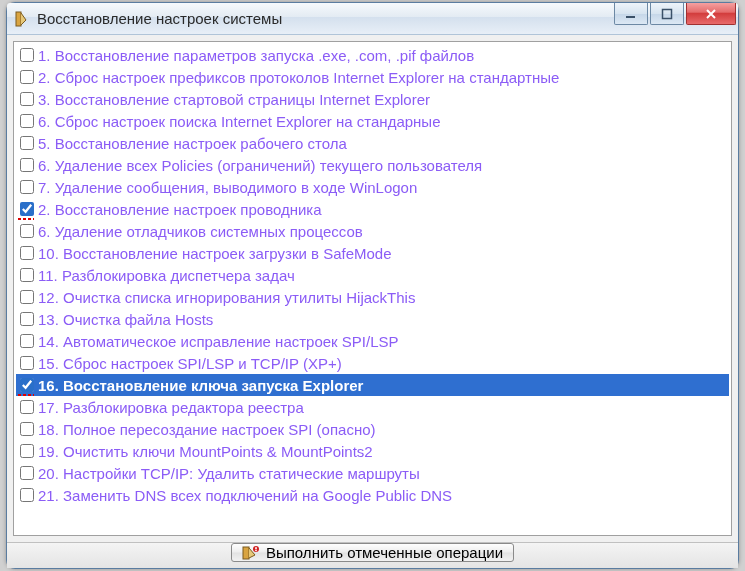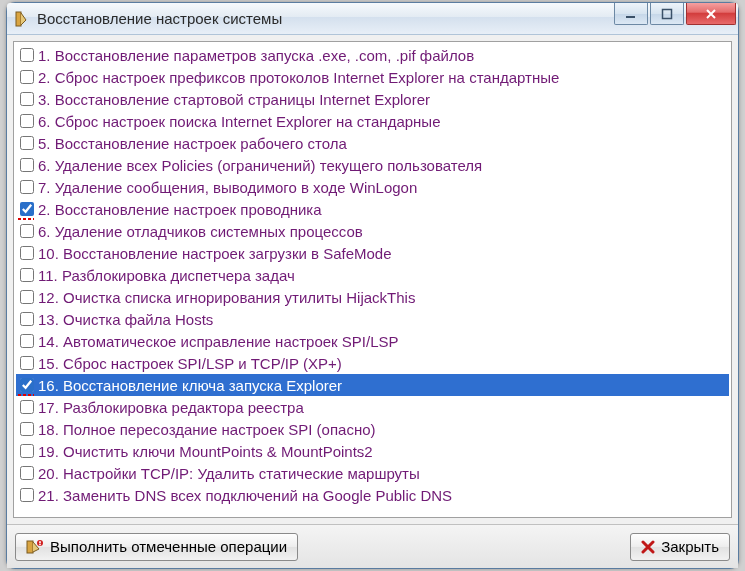--- a/index.html
+++ b/index.html
@@ -93,46 +93,48 @@
     white-space: nowrap;
     position: relative;
   }
   .item input[type=checkbox] {
     width: 14px;
     height: 14px;
     margin: 0 4px 0 2px;
     accent-color: #2a6fc9;
   }
   .item .label {
-    color: #701a75;
+    color: #8b5cf6;
   }
   .item.selected {
     background: #2f6fd0;
   }
   .item.selected .label {
     color: #fff;
+    font-weight: bold;
   }
   .item.spellmark::after {
     content: "";
     position: absolute;
     left: 2px;
     bottom: 0;
     width: 16px;
     height: 2px;
     background: repeating-linear-gradient(90deg, #d00 0 3px, transparent 3px 5px);
   }
 
   .footer {
-    height: 44px;
+    height: 26px;
     background: linear-gradient(to bottom, #f4f4f4, #e4e4e4);
     border-top: 1px solid #c0c0c0;
     display: flex;
     align-items: center;
     padding: 0 8px;
     gap: 8px;
+    flex-direction: column;
   }
   .btn {
     height: 28px;
     border: 1px solid #8a8a8a;
     border-radius: 3px;
     background: linear-gradient(to bottom, #fefefe 0%, #eeeeee 48%, #e2e2e2 52%, #f2f2f2 100%);
     display: flex;
     align-items: center;
     padding: 0 10px;
     font-size: 15px;

